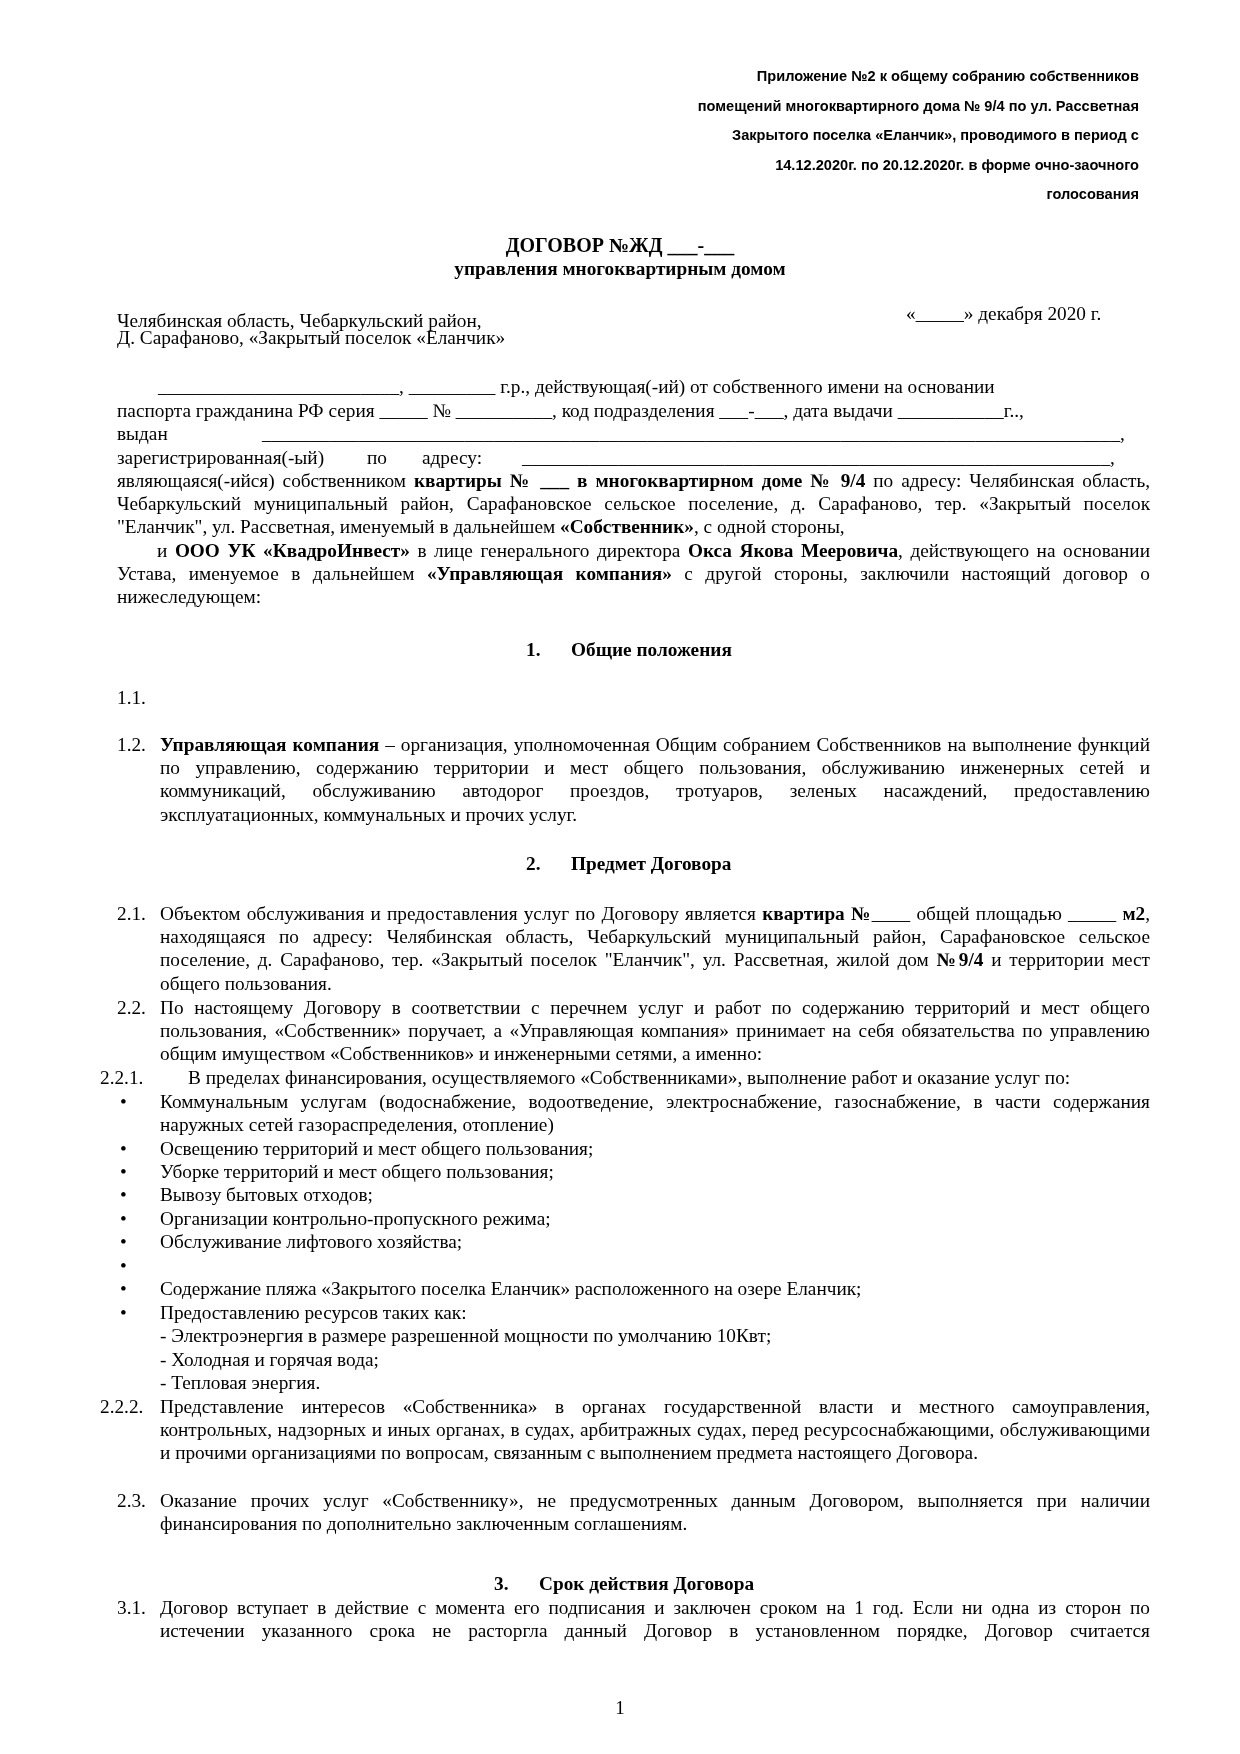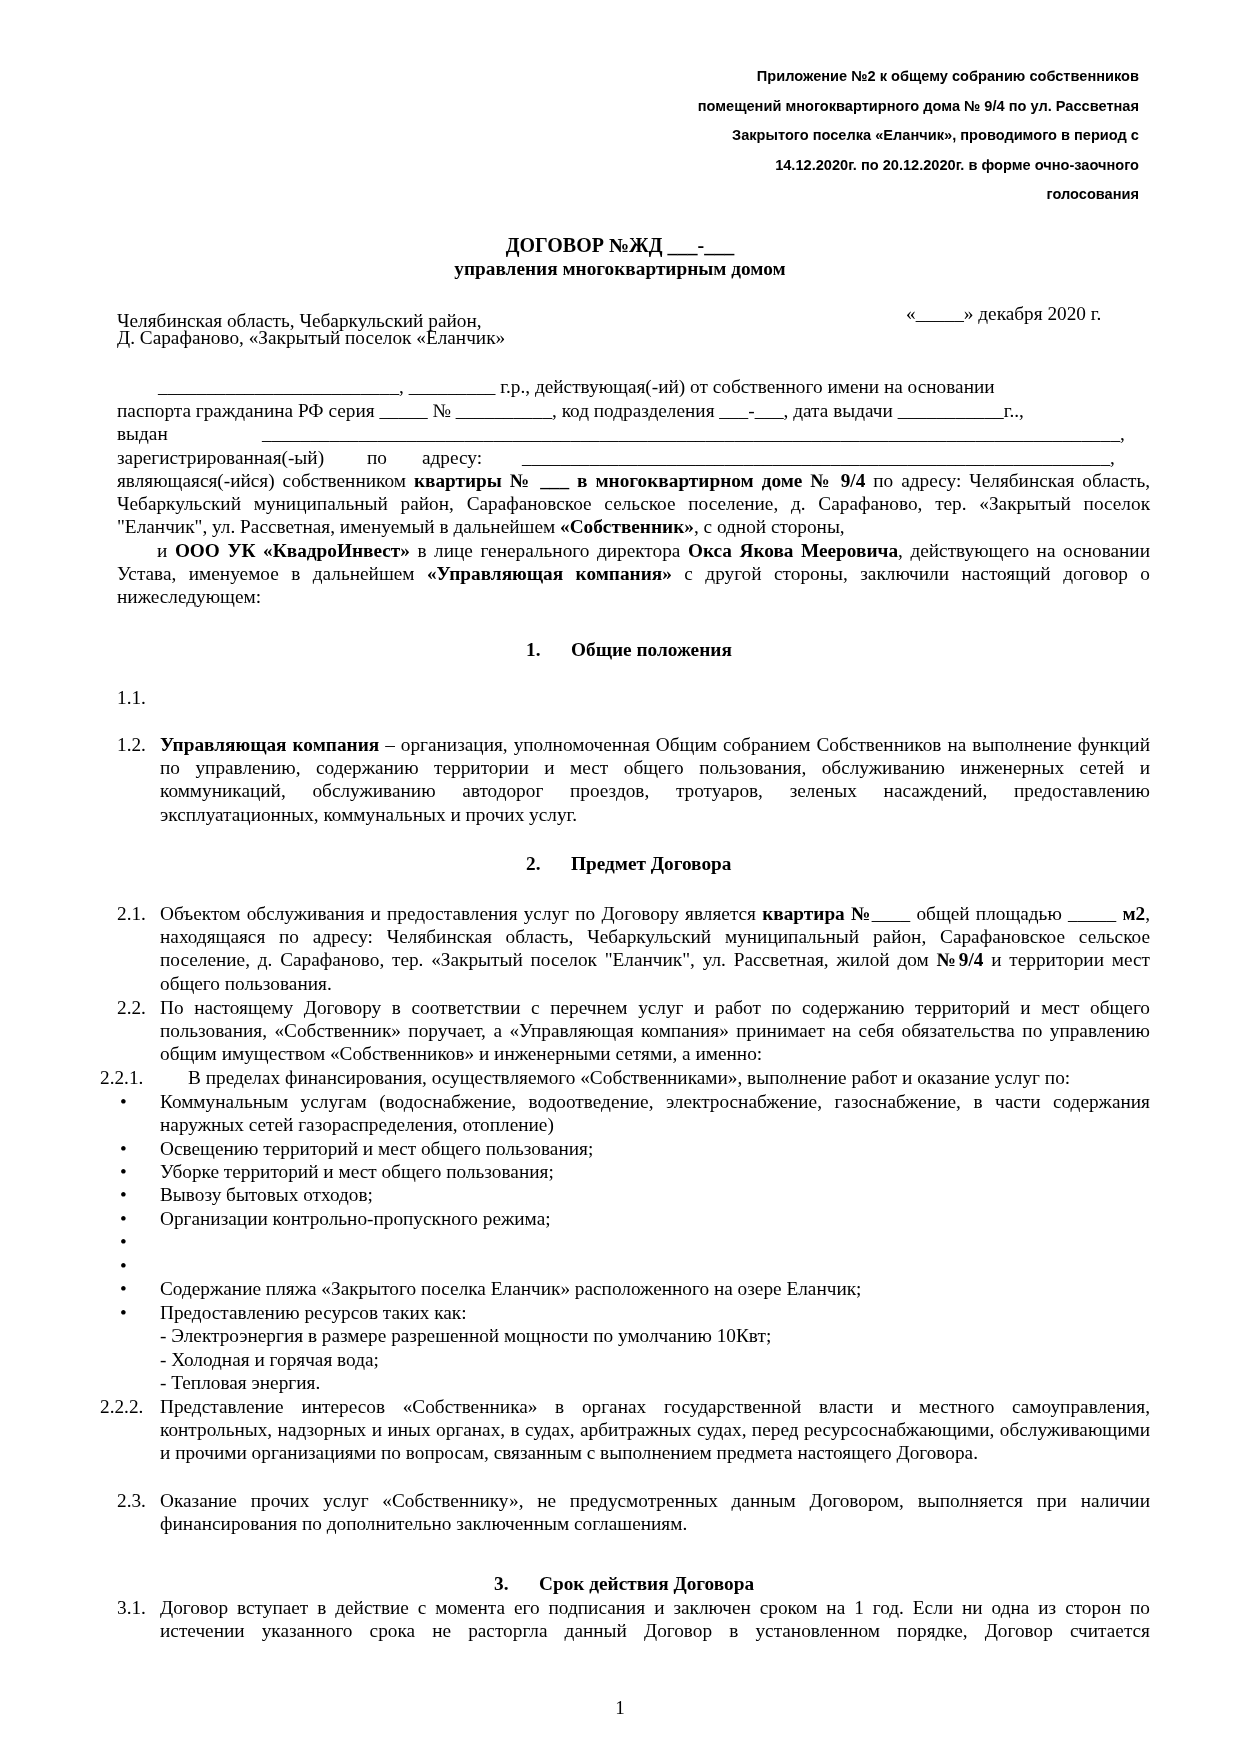--- a/index.html
+++ b/index.html
@@ -90,20 +90,21 @@
   <div class="num" style="left:120px; top:1160px;">•</div>
   <div class="para" style="left:160px; top:1160px; width:990px;">Уборке территорий  и мест общего пользования;</div>
 
   <div class="num" style="left:120px; top:1183px;">•</div>
   <div class="para" style="left:160px; top:1183px; width:990px;">Вывозу бытовых отходов;</div>
 
   <div class="num" style="left:120px; top:1207px;">•</div>
   <div class="para" style="left:160px; top:1207px; width:990px;">Организации контрольно-пропускного режима;</div>
 
   <div class="num" style="left:120px; top:1230px;">•</div>
+  <div class="para" style="left:160px; top:1230px; width:990px;">Обслуживание  лифтового хозяйства;</div>
 
   <div class="num" style="left:120px; top:1254px;">•</div>
 
   <div class="num" style="left:120px; top:1277px;">•</div>
   <div class="para" style="left:160px; top:1277px; width:990px;">Содержание пляжа «Закрытого поселка Еланчик» расположенного на озере Еланчик;</div>
 
   <div class="num" style="left:120px; top:1301px;">•</div>
   <div class="para" style="left:160px; top:1301px; width:990px;">Предоставлению ресурсов таких как:</div>
 
   <div class="line" style="left:160px; top:1324px;">- Электроэнергия в размере разрешенной мощности по умолчанию 10Квт;</div>

